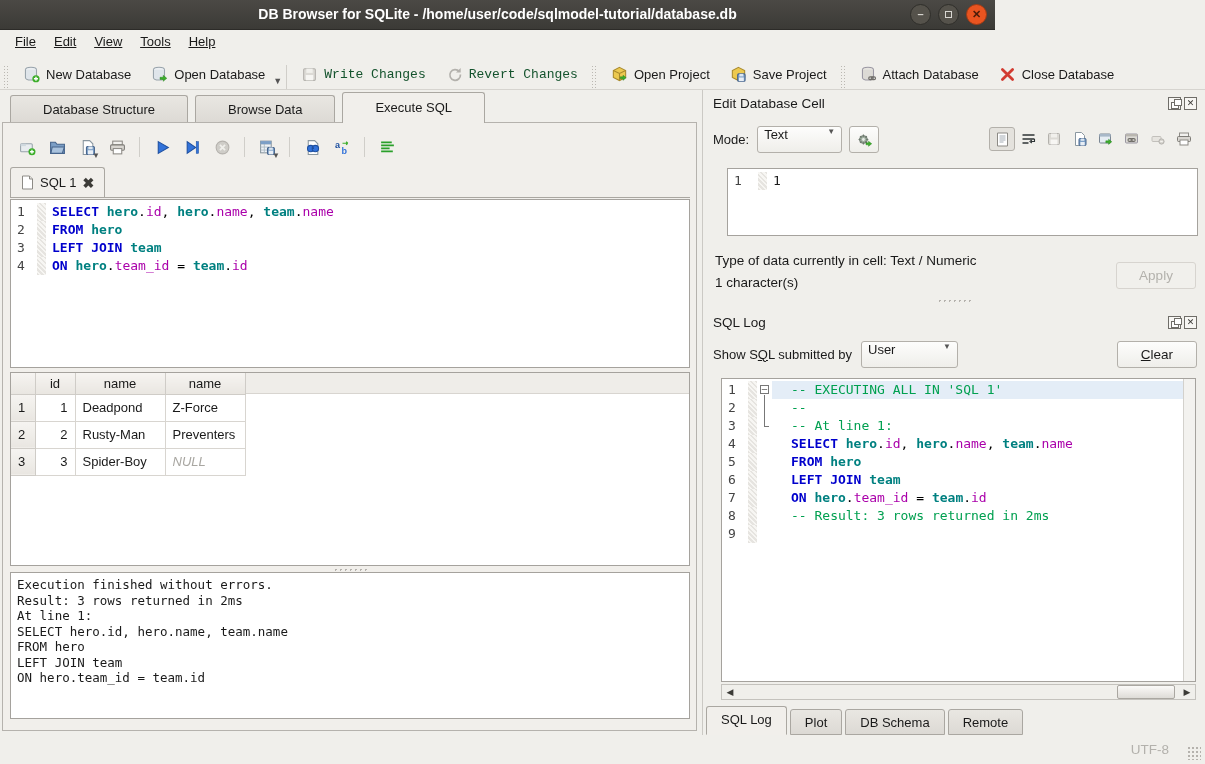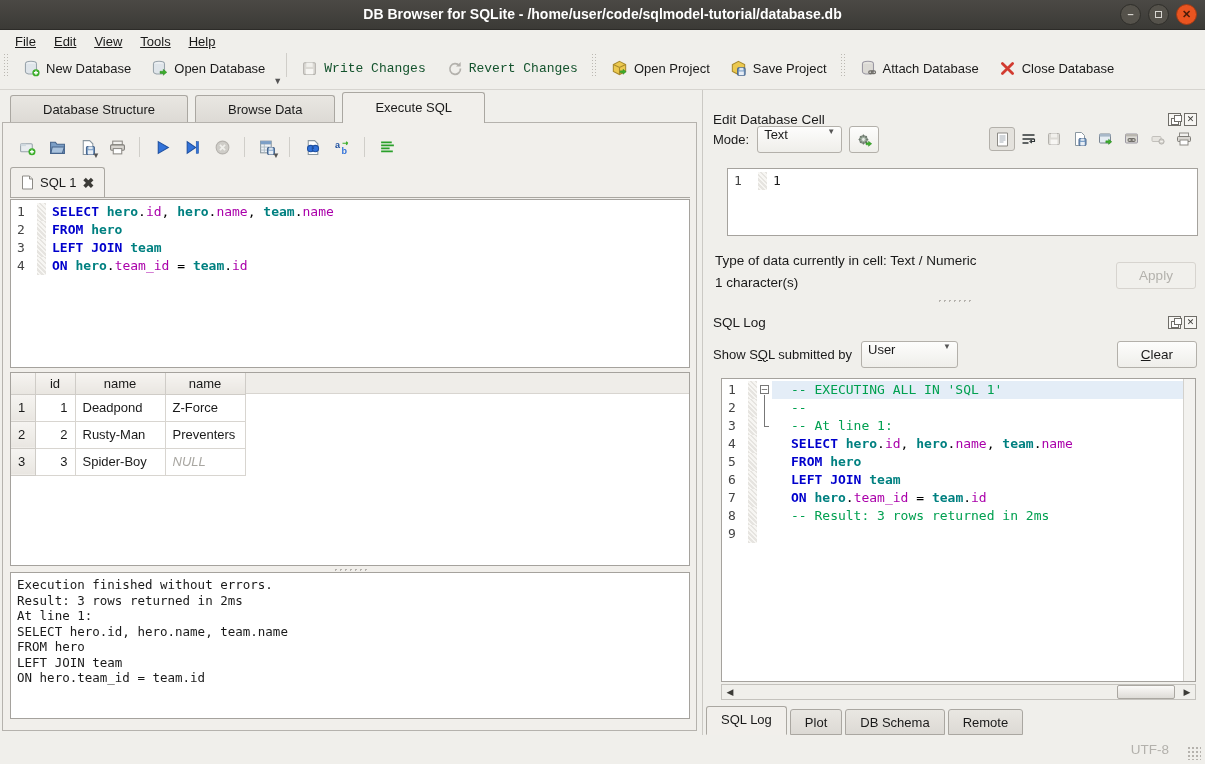--- a/index.html
+++ b/index.html
@@ -1,38 +1,38 @@
 <!DOCTYPE html>
 <html><head>
 <meta charset="utf-8">
 <style>
   * { margin:0; padding:0; box-sizing:border-box; }
   html,body { width:1205px; height:764px; }
   body { font-family:"Liberation Sans", sans-serif; font-size:13px; color:#1a1a1a; background:#f0efeb; overflow:hidden; }
   #app { position:relative; width:1205px; height:764px; background:#f0efeb; }
 
   
-  .titlebar { position:absolute; top:0; left:0; width:1205px; height:30px;
+  .titlebar { position:absolute; top:0; left:0; width:995px; height:30px;
     background:linear-gradient(#4b4945,#3b3a36); border-bottom:1px solid #2c2b28;
     color:#fff; font-weight:bold; font-size:14px; text-align:center; line-height:29px; }
   .win-controls { position:absolute; right:8px; top:4px; display:flex; gap:7px; }
   .win-btn { width:21px; height:21px; border-radius:50%; background:#55524b; border:1px solid #2f2e2a;
     color:#d9d7d2; font-size:11px; line-height:19px; text-align:center; font-weight:bold; }
   .win-btn.close { background:#e95420; border-color:#a33b14; color:#4a1c09; }
   .win-btn .sq { display:inline-block; width:7px; height:7px; border:1.5px solid #d9d7d2; vertical-align:middle; margin-top:-2px; }
 
   
   .menubar { position:absolute; top:30px; left:0; width:1205px; height:23px; background:#f0efeb;
     display:flex; align-items:center; padding-left:6px;text-decoration:underline; }
   .menu-item { padding:2px 9px; }
   .menu-item u { text-decoration:underline; }
 
   
   .toolbar { position:absolute; top:53px; left:0; width:1205px; height:37px; background:#f0efeb;
-    border-bottom:1px solid #d6d4cf; display:flex; align-items:flex-start; }
+    border-bottom:1px solid #d6d4cf; display:flex; align-items:flex-end; }
   .tb-handle { width:7px; height:24px; margin:0 3px;
     background-image:radial-gradient(#bbb8b2 1px, transparent 1px); background-size:3px 3px; }
   .tb-sep { width:1px; height:24px; background:#d0cec9; margin:0 4px; }
   .tb-btn { display:flex; align-items:center; gap:6px; padding:0 10px; height:30px; border-radius:3px; white-space:nowrap; }
   .tb-btn.disabled { color:#14532d;font-family:Liberation Mono, monospace; }
   .tb-caret { font-size:9px; color:#555; margin-left:-2px; align-self:flex-end; padding-bottom:3px; }
   .icon16 { width:17px; height:17px; flex:0 0 auto; }
 
   
   .doc-tabs { position:absolute; top:92px; left:2px; display:flex; align-items:flex-end; height:31px; }
@@ -397,21 +397,21 @@
   <div class="exec-log">Execution finished without errors.
 Result: 3 rows returned in 2ms
 At line 1:
 SELECT hero.id, hero.name, team.name
 FROM hero
 LEFT JOIN team
 ON hero.team_id = team.id</div>
 
   <div class="right-panel">
 
-    <div class="dock-header" style="top:20px;">
+    <div class="dock-header" style="top:4px;">
       <span class="dock-title">Edit Database Cell</span>
       <span class="dock-btns">
         <span class="dock-btn float"></span>
         <span class="dock-btn">✕</span>
       </span>
     </div>
 
     <div class="mode-row">
       <span style="margin-right:8px;">Mode:</span>
       <div class="combo" style="width:85px;">

